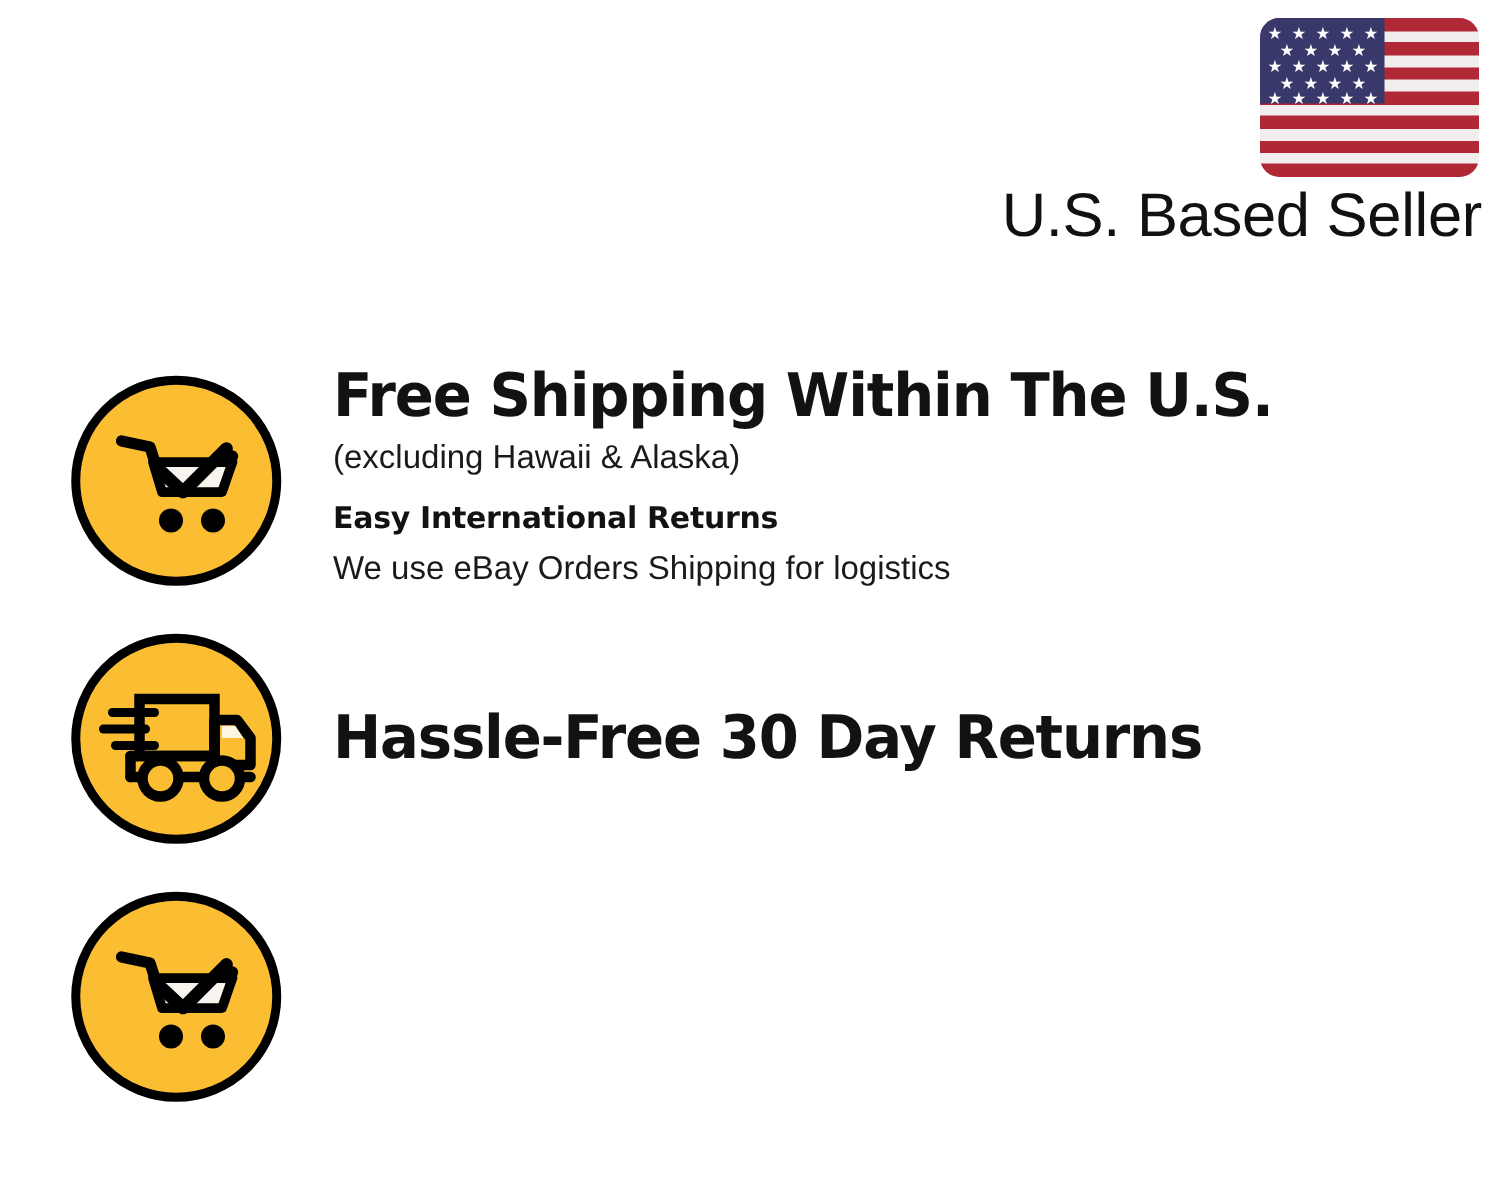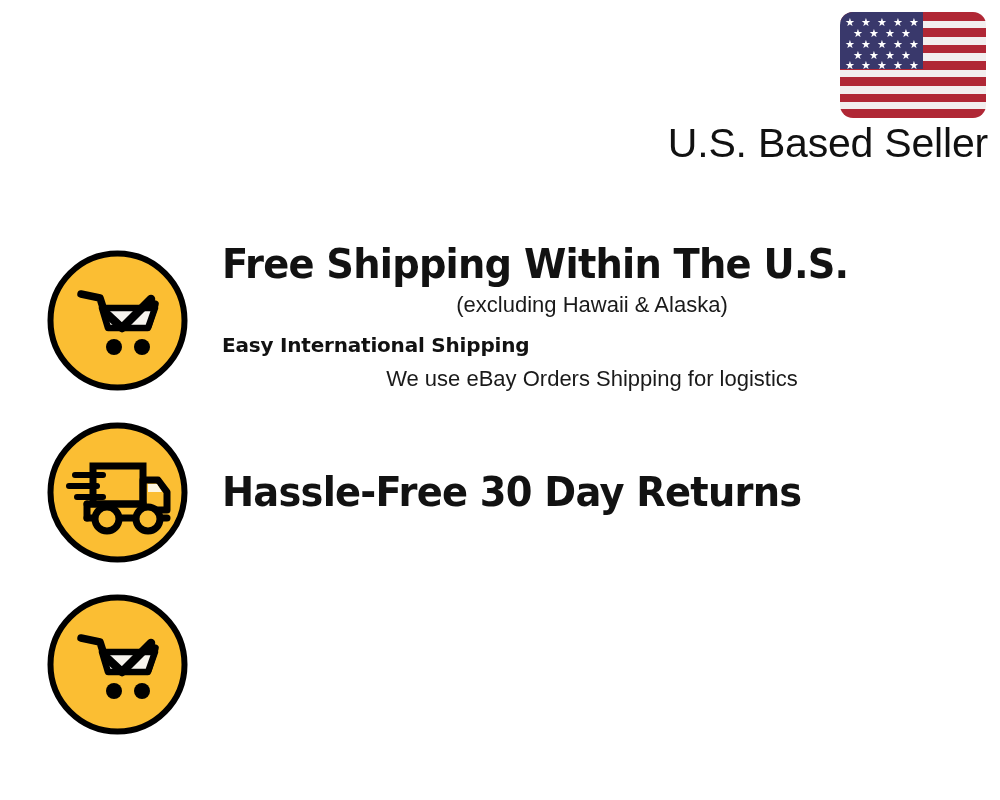--- a/index.html
+++ b/index.html
@@ -162,21 +162,20 @@
     transform: scaleX(0.96);
     transform-origin: left center;
   }
   .subline {
     font-family: "Liberation Sans", sans-serif;
     font-weight: 400;
     font-size: 22px;
     line-height: 34px;
     color: #1a1a1a;
     white-space: nowrap;
-    text-align: center;
   }
   .subline-bold {
     font-family: "DejaVu Sans", sans-serif;
     font-weight: 700;
     font-size: 20px;
     line-height: 34px;
     letter-spacing: -0.2px;
     color: #121212;
     white-space: nowrap;
   }
@@ -239,21 +238,21 @@
         <path d="M57 60 L110 60 L103 80 L63 80 Z" fill="none" stroke="#000000" stroke-width="6.5" stroke-linejoin="round"></path>
         <path d="M62 66 L77 80 L106 51" fill="none" stroke="#000000" stroke-width="8.5" stroke-linecap="round" stroke-linejoin="round"></path>
         <circle cx="69" cy="99" r="8" fill="#000000"></circle>
         <circle cx="97" cy="99" r="8" fill="#000000"></circle>
       </svg>
     </div>
     <div class="benefit-text">
       <div class="headline">Free Shipping Within The U.S.</div>
       <div class="subline">(excluding Hawaii &amp; Alaska)</div>
       <div class="spacer-sm"></div>
-      <div class="subline-bold">Easy International Shipping</div>
+      <div class="subline-bold">Easy International Returns</div>
       <div class="subline">We use eBay Orders Shipping for logistics</div>
     </div>
   </div>
 
   <div class="benefit-row" data-row="1">
     <div class="benefit-icon">
       <svg viewBox="0 0 145 145" width="145" height="145">
         <circle cx="72.5" cy="72.5" r="67" fill="#fbbe33" stroke="#000000" stroke-width="6"></circle>
         <path d="M30 55 H58" stroke="#000000" stroke-width="6" stroke-linecap="round"></path>
         <path d="M24 66 H52" stroke="#000000" stroke-width="6" stroke-linecap="round"></path>

